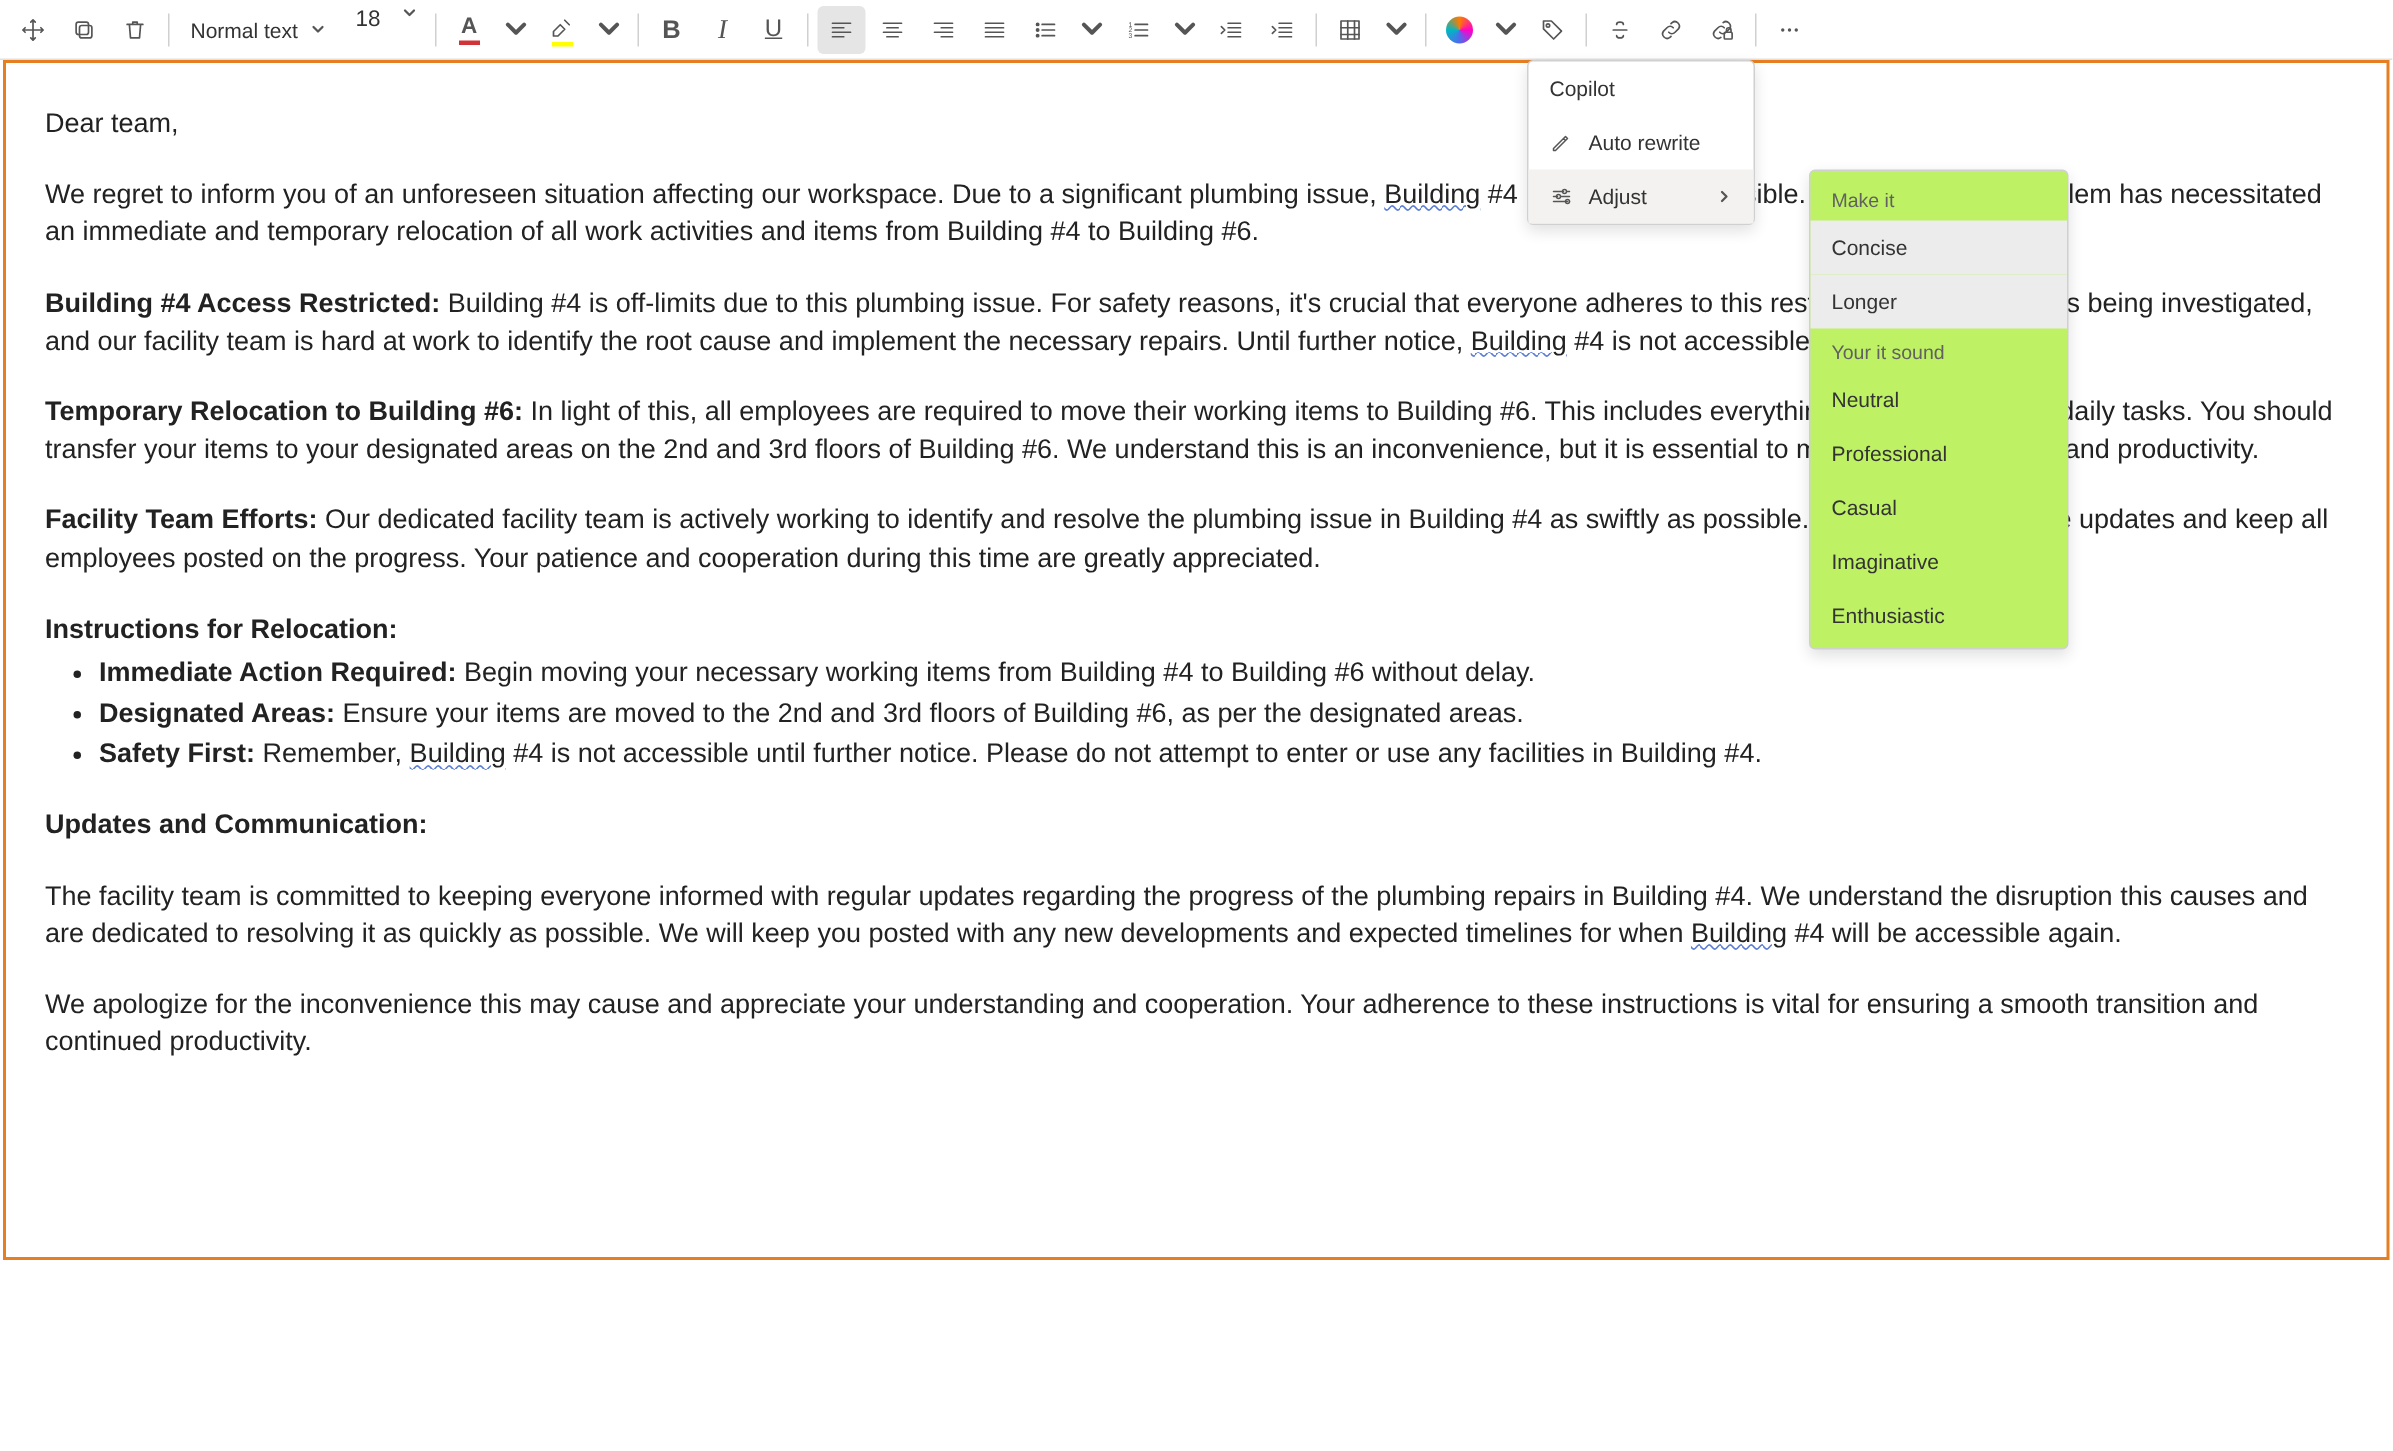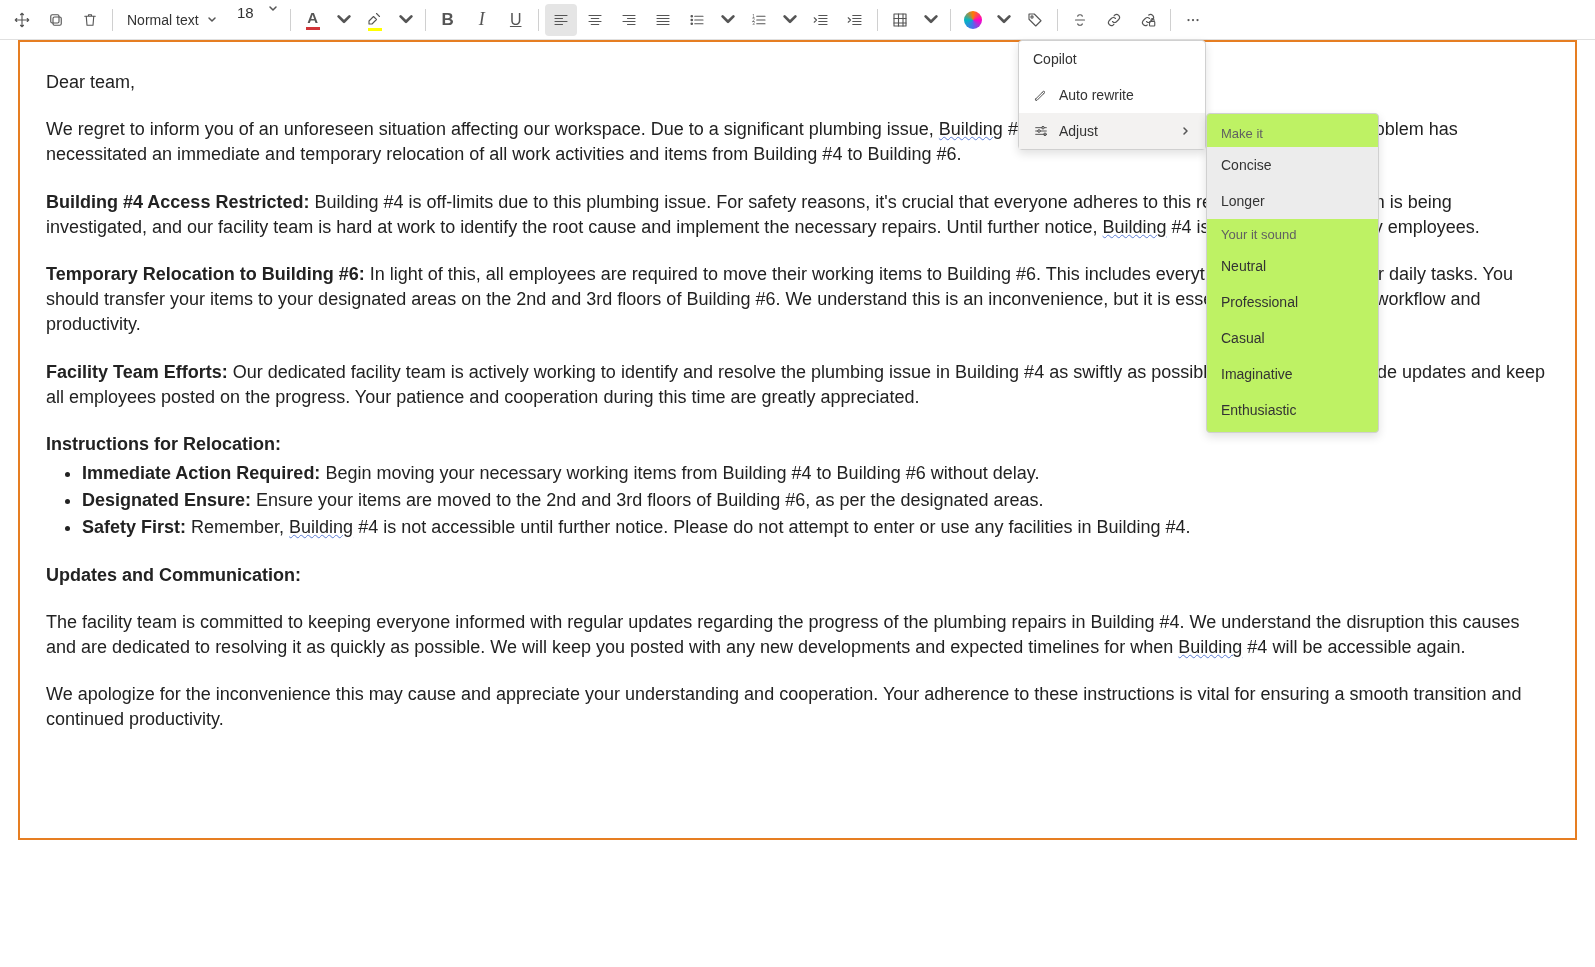--- a/index.html
+++ b/index.html
@@ -69,21 +69,21 @@
     display: flex;
     align-items: center;
   }
   .font-color-under {
     width:14px; height:3px; background:#d13438; margin-top:1px;
   }
   .highlight-under { width:14px; height:3px; background:#ffff00; margin-top:1px;}
 
   
   .editor-wrap {
-    padding: 0 18px;
+    padding: 0 2px;
   }
   .editor {
     border: 2px solid #e67e22;
     padding: 28px 26px 26px 26px;
     font-size: 18px;
     line-height: 1.4;
     color: #222;
     min-height: 800px;
     position: relative;
   }
@@ -96,21 +96,21 @@
     text-decoration-style: wavy;
     text-decoration-color: #5b7dd6;
     text-decoration-thickness: 1px;
   }
 
   
   .copilot-menu {
     position: absolute;
     top: 40px;
     left: 1018px;
-    width: 188px;
+    width: 152px;
     background: #fff;
     border: 1px solid #d0d0d0;
     border-radius: 4px;
     box-shadow: 0 4px 10px rgba(0,0,0,0.12);
     font-size: 14px;
     color: #333;
     z-index: 50;
   }
   .copilot-menu .item {
     display: flex;
@@ -402,21 +402,21 @@
       <strong>Temporary Relocation to Building #6:</strong><span> In light of this, all employees are required to move their working items to Building #6. This includes everything you need for your daily tasks. You should transfer your items to your designated areas on the 2nd and 3rd floors of Building #6. We understand this is an inconvenience, but it is essential to maintain our workflow and productivity.</span>
     </p>
     <p>
       <strong>Facility Team Efforts:</strong><span> Our dedicated facility team is actively working to identify and resolve the plumbing issue in Building #4 as swiftly as possible. The team will provide updates and keep all employees posted on the progress. Your patience and cooperation during this time are greatly appreciated.</span>
     </p>
     <p style="margin-bottom:4px">
       <strong>Instructions for Relocation:</strong>
     </p>
     <ul>
       <li><strong>Immediate Action Required:</strong><span> Begin moving your necessary working items from Building #4 to Building #6 without delay.</span></li>
-      <li><strong>Designated Ensure:</strong><span> Ensure your items are moved to the 2nd and 3rd floors of Building #6, as per the designated areas.</span></li>
+      <li><strong>Designated Areas:</strong><span> Ensure your items are moved to the 2nd and 3rd floors of Building #6, as per the designated areas.</span></li>
       <li><strong>Safety First:</strong><span> Remember, </span><span class="wavy">Building</span><span> #4 is not accessible until further notice. Please do not attempt to enter or use any facilities in Building #4.</span></li>
     </ul>
     <p>
       <strong>Updates and Communication:</strong>
     </p>
     <p>
       <span>The facility team is committed to keeping everyone informed with regular updates regarding the progress of the plumbing repairs in Building #4. We understand the disruption this causes and are dedicated to resolving it as quickly as possible. We will keep you posted with any new developments and expected timelines for when </span><span class="wavy">Building</span><span> #4 will be accessible again.</span>
     </p>
     <p>We apologize for the inconvenience this may cause and appreciate your understanding and cooperation. Your adherence to these instructions is vital for ensuring a smooth transition and continued productivity.</p>
   </div>

